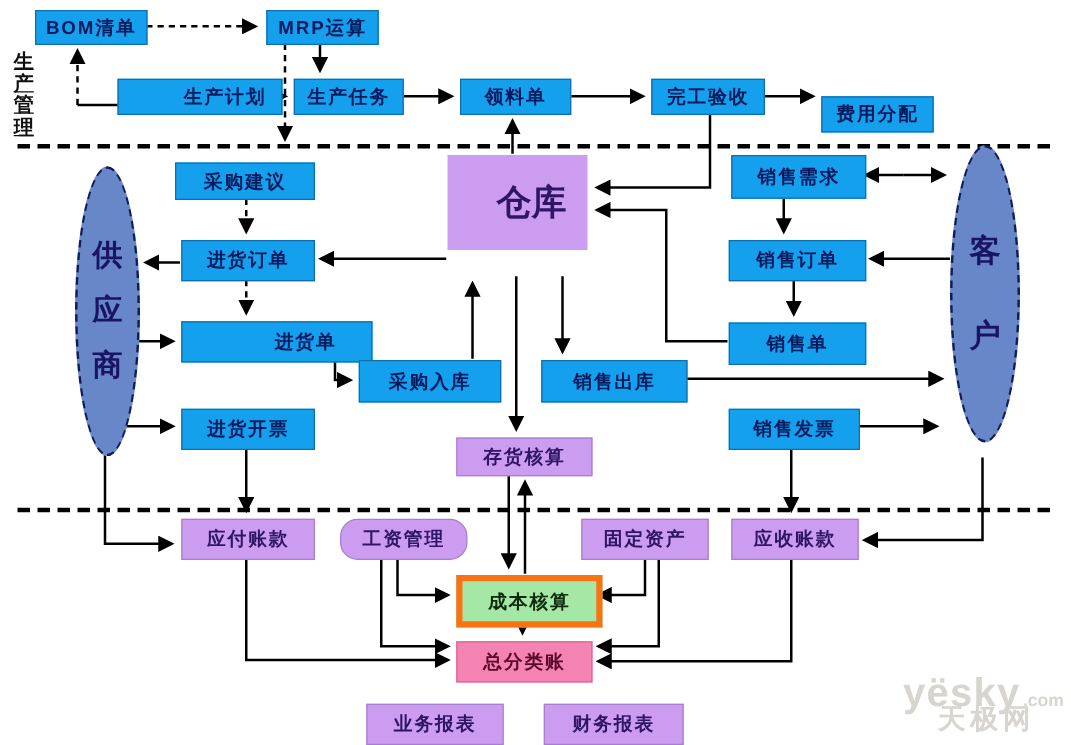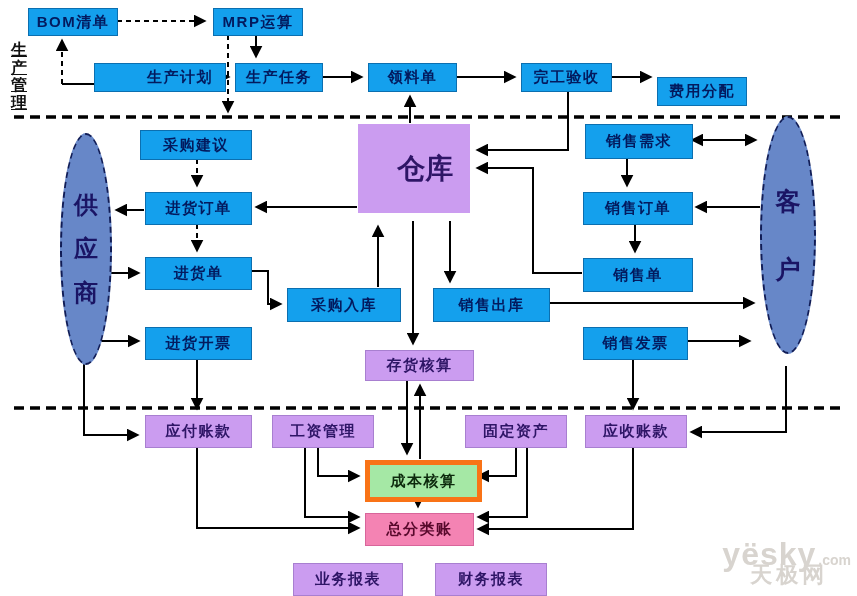--- a/index.html
+++ b/index.html
@@ -106,38 +106,38 @@
   <div class="box blue" style="left:28px;top:8px;width:88px;height:26px;">BOM清单</div>
   <div class="box blue" style="left:213px;top:8px;width:88px;height:26px;">MRP运算</div>
   <div class="box blue" style="left:94px;top:63px;width:90px;height:27px;padding-left:40px;">生产计划</div>
   <div class="box blue" style="left:235px;top:63px;width:86px;height:27px;">生产任务</div>
   <div class="box blue" style="left:368px;top:63px;width:87px;height:27px;font-family:Liberation Mono, monospace;">领料单</div>
   <div class="box blue" style="left:521px;top:63px;width:89px;height:27px;">完工验收</div>
   <div class="box blue" style="left:657px;top:77px;width:88px;height:27px;">费用分配</div>
 
   <div class="box blue" style="left:140px;top:130px;width:110px;height:28px;">采购建议</div>
   <div class="box blue" style="left:145px;top:192px;width:105px;height:31px;">进货订单</div>
-  <div class="box blue" style="left:145px;top:257px;width:105px;height:31px;">进货单</div>
+  <div class="box blue" style="left:145px;top:257px;width:105px;height:31px;padding-left:46px;">进货单</div>
   <div class="box blue" style="left:145px;top:327px;width:105px;height:31px;">进货开票</div>
   <div class="box blue" style="left:287px;top:288px;width:112px;height:32px;">采购入库</div>
 
-  <div class="box purple warehouse-box" style="left:358px;top:124px;width:112px;height:89px;border:none;">
+  <div class="box purple warehouse-box" style="left:358px;top:124px;width:112px;height:76px;border:none;">
     <span class="wstack">仓库</span>
   </div>
 
   <div class="box blue" style="left:433px;top:288px;width:115px;height:32px;">销售出库</div>
   <div class="box blue" style="left:585px;top:124px;width:106px;height:33px;">销售需求</div>
   <div class="box blue" style="left:583px;top:192px;width:108px;height:31px;">销售订单</div>
   <div class="box blue" style="left:583px;top:258px;width:108px;height:32px;">销售单</div>
   <div class="box blue" style="left:583px;top:327px;width:103px;height:31px;">销售发票</div>
 
   <div class="box purple" style="left:365px;top:350px;width:107px;height:29px;">存货核算</div>
 
   <div class="box purple" style="left:145px;top:415px;width:105px;height:31px;">应付账款</div>
-  <div class="box purple" style="left:272px;top:415px;width:100px;height:31px;">工资管理</div>
+  <div class="box purple" style="left:272px;top:415px;width:100px;height:31px;border-radius:14px;">工资管理</div>
   <div class="box purple" style="left:465px;top:415px;width:100px;height:31px;">固定资产</div>
   <div class="box purple" style="left:585px;top:415px;width:100px;height:31px;text-align:center;">应收账款</div>
 
   <div class="box green" style="left:365px;top:460px;width:107px;height:32px;">成本核算</div>
   <div class="box pink" style="left:365px;top:513px;width:107px;height:31px;">总分类账</div>
 
   <div class="box purple" style="left:293px;top:563px;width:108px;height:31px;">业务报表</div>
   <div class="box purple" style="left:435px;top:563px;width:110px;height:31px;">财务报表</div>
 
   <div class="entity" style="left:60px;top:133px;width:48px;height:228px;">

